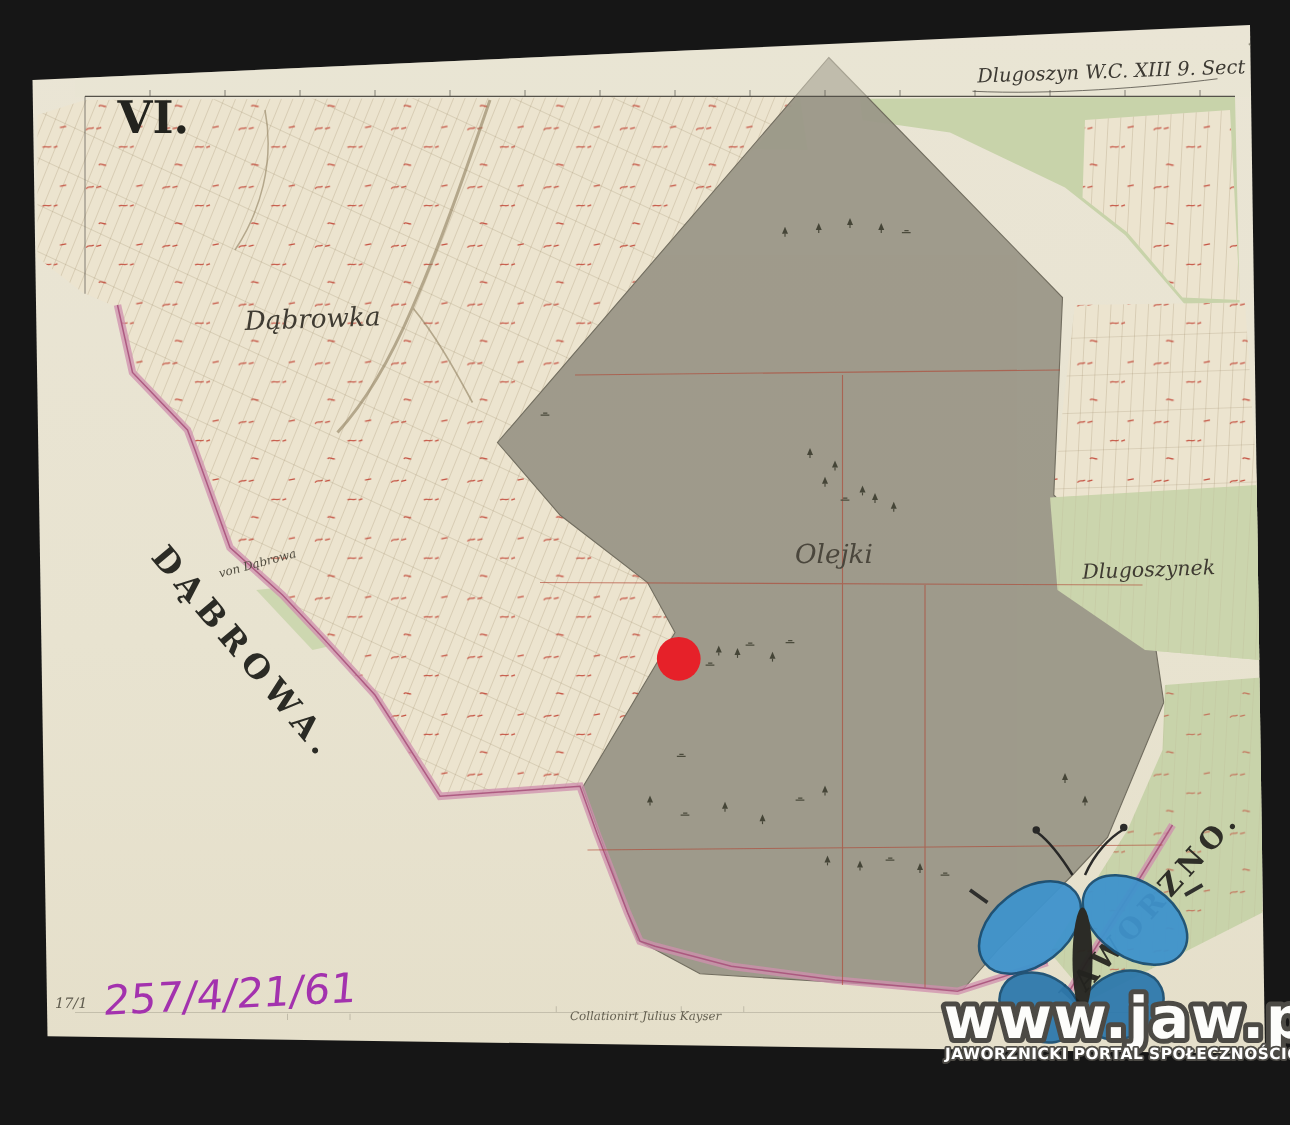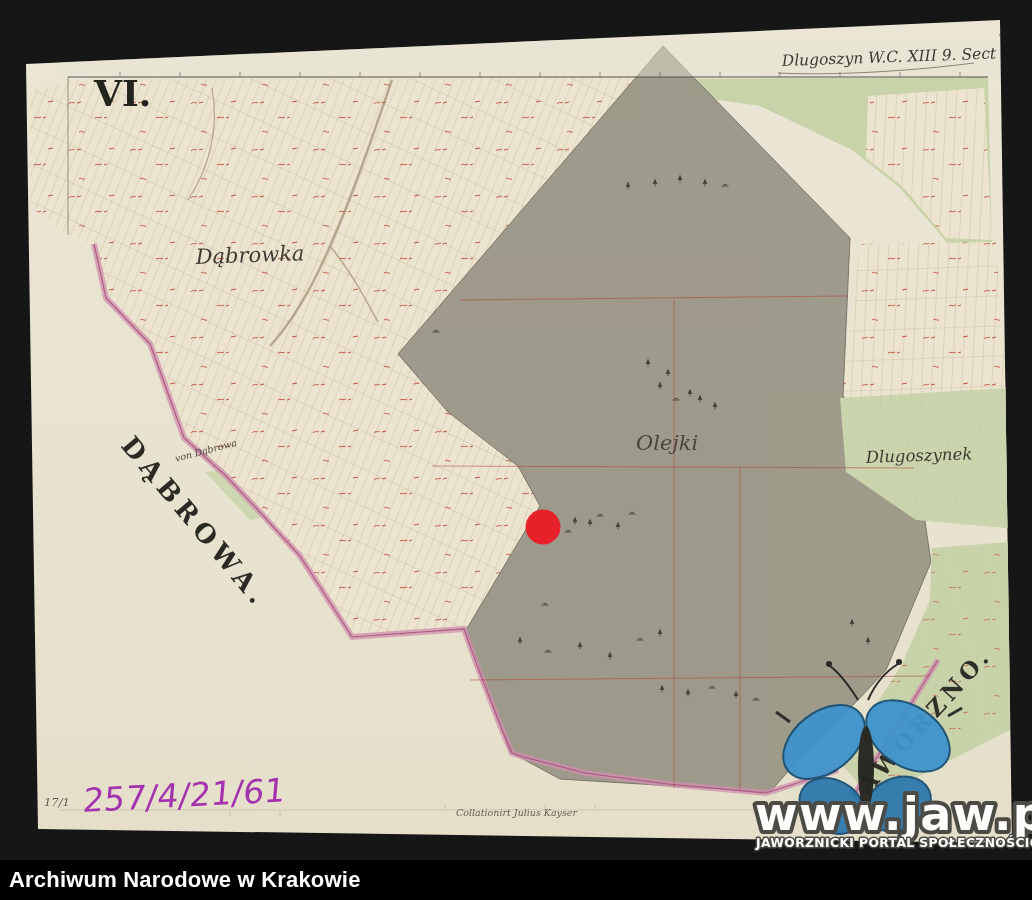--- a/index.html
+++ b/index.html
@@ -216,16 +216,13 @@
       <ellipse cx="832" cy="806" rx="34" ry="26" transform="rotate(28 832 806)" fill="#2e79ad" stroke="#1a4f73" stroke-width="2"></ellipse>
       <ellipse cx="898" cy="804" rx="34" ry="26" transform="rotate(-24 898 804)" fill="#2e79ad" stroke="#1a4f73" stroke-width="2"></ellipse>
       <ellipse cx="866" cy="768" rx="8" ry="42" fill="#23231f"></ellipse>
       <path d="M790,722 l-14,-10 M948,716 l14,-8" stroke="#2a2a28" stroke-width="3" fill="none"></path>
     </g>
     <text class="bubble" x="755" y="830" font-size="46" letter-spacing="1.5" fill="#fdfdfb" stroke="#4c4a45" stroke-width="8" stroke-linejoin="round">www.jaw.pl</text>
     <text class="bubble" x="756" y="847" font-size="12.3" letter-spacing="0.4" fill="#ffffff" stroke="#4c4a45" stroke-width="3" stroke-linejoin="round">JAWORZNICKI PORTAL SPOŁECZNOŚCIOWY</text>
   </g>
 </svg>
 
-<div class="caption-bar">
-  <span>Archiwum Narodowe w Krakowie</span>
 </div>
-</div>
 
 </body></html>

